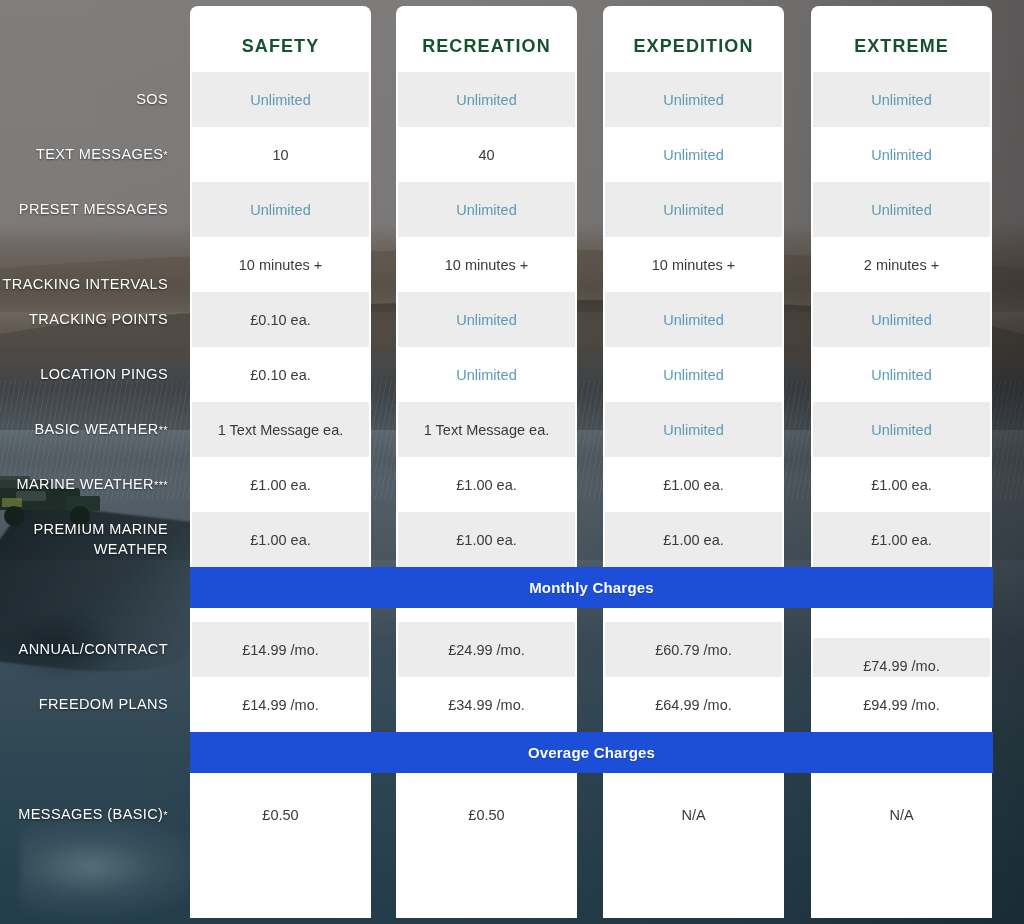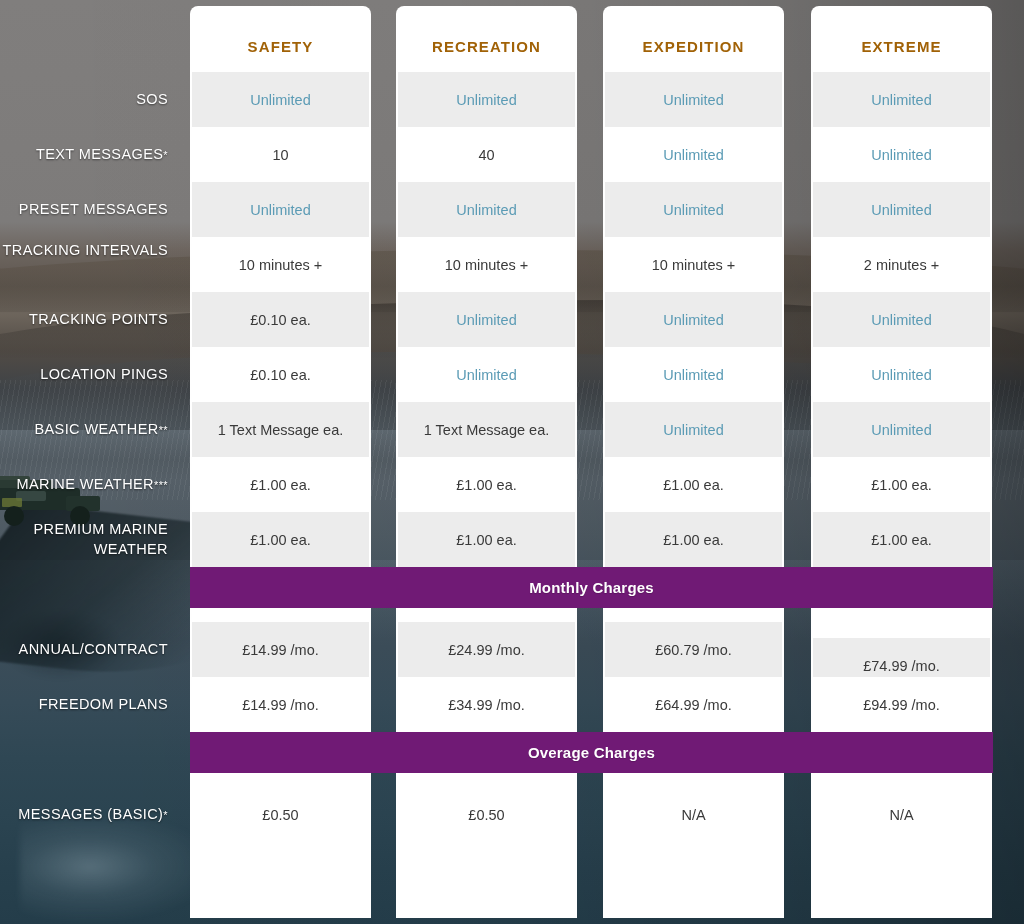--- a/index.html
+++ b/index.html
@@ -129,21 +129,21 @@
     background:#ffffff;
     border-radius:8px 8px 0 0;
   }
   .card.c0{left:190px;}
   .card.c1{left:396px;}
   .card.c2{left:603px;}
   .card.c3{left:811px;}
 
   .card-head{
     height:81px;display:flex;align-items:center;justify-content:center;
-    font-size:15px;font-weight:bold;color:#a16207;letter-spacing:1.1px;
+    font-size:18px;font-weight:bold;color:#14532d;letter-spacing:1.1px;
   }
 
   .cell{
     position:absolute;width:181px;height:55px;
     display:flex;align-items:center;justify-content:center;
     font-size:14.5px;color:#3a3a3a;
     box-sizing:border-box;
     background:#ffffff;
   }
   .cell .inner{
@@ -156,21 +156,21 @@
 
   .cell.col0{left:190px;}
   .cell.col1{left:396px;}
   .cell.col2{left:603px;}
   .cell.col3{left:811px;}
 
   .cell.last .inner{border-radius:0 0 8px 8px;}
 
   .banner{
     position:absolute;left:190px;width:803px;height:41px;
-    background:#701a75;
+    background:#1d4ed8;
     display:flex;align-items:center;justify-content:center;
     color:#ffffff;font-size:15px;font-weight:bold;letter-spacing:.2px;
     text-shadow:0 1px 1px rgba(0,0,0,.18);
   }
 </style>
 </head>
 <body>
 
 <div id="bg">
   <div class="bg-layer" id="bg-base"></div>
@@ -275,21 +275,21 @@
       <div class="cell col2 shaded unlimited" style="top: 182px;">
         <div class="inner">
           <span class="txt">Unlimited</span>
         </div>
       </div>
       <div class="cell col3 shaded unlimited" style="top: 182px;">
         <div class="inner">
           <span class="txt">Unlimited</span>
         </div>
       </div>
-      <div class="label-col" style="top: 223px; height: 55px;">
+      <div class="label-col" style="top: 239px; height: 55px; align-items: flex-end;">
         <span>TRACKING INTERVALS</span>
       </div>
       <div class="cell col0" style="top: 237px;">
         <div class="inner">
           <span class="txt">10 minutes +</span>
         </div>
       </div>
       <div class="cell col1" style="top: 237px;">
         <div class="inner">
           <span class="txt">10 minutes +</span>

